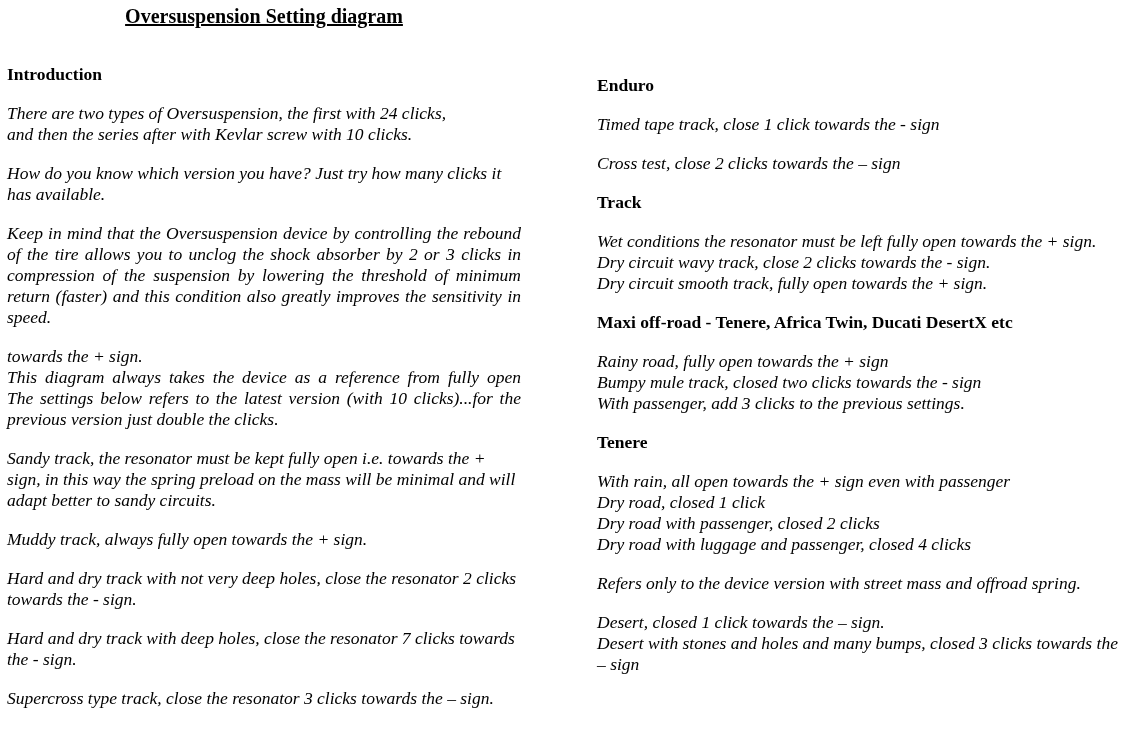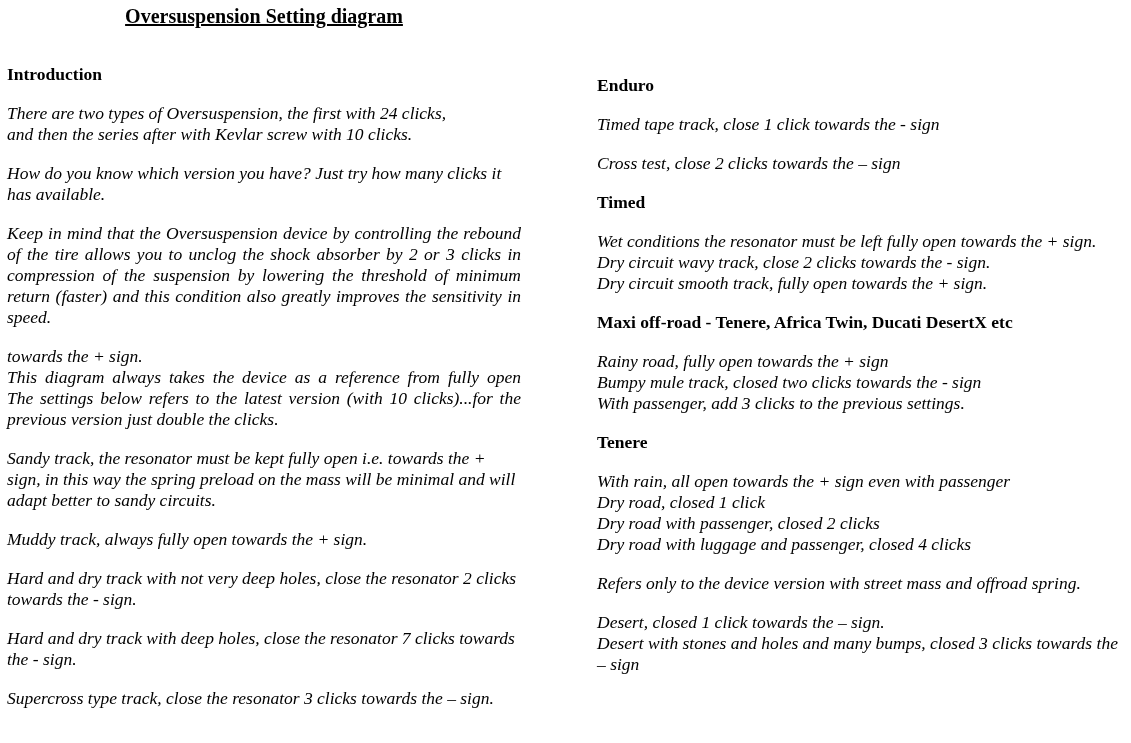--- a/index.html
+++ b/index.html
@@ -108,21 +108,21 @@
 
 <div class="column" id="right-column">
   <div id="right-column-content">
       <div class="heading">Enduro</div>
       <div class="para">
         <div class="line">Timed tape track, close 1 click towards the - sign</div>
       </div>
       <div class="para">
         <div class="line">Cross test, close 2 clicks towards the – sign</div>
       </div>
-      <div class="heading">Timed</div>
+      <div class="heading">Track</div>
       <div class="para">
         <div class="line">Wet conditions the resonator must be left fully open towards the + sign.</div>
         <div class="line">Dry circuit wavy track, close 2 clicks towards the - sign.</div>
         <div class="line">Dry circuit smooth track, fully open towards the + sign.</div>
       </div>
       <div class="heading">Maxi off-road - Tenere, Africa Twin, Ducati DesertX etc</div>
       <div class="para">
         <div class="line">Rainy road, fully open towards the + sign</div>
         <div class="line">Bumpy mule track, closed two clicks towards the - sign</div>
         <div class="line">With passenger, add 3 clicks to the previous settings.</div>

